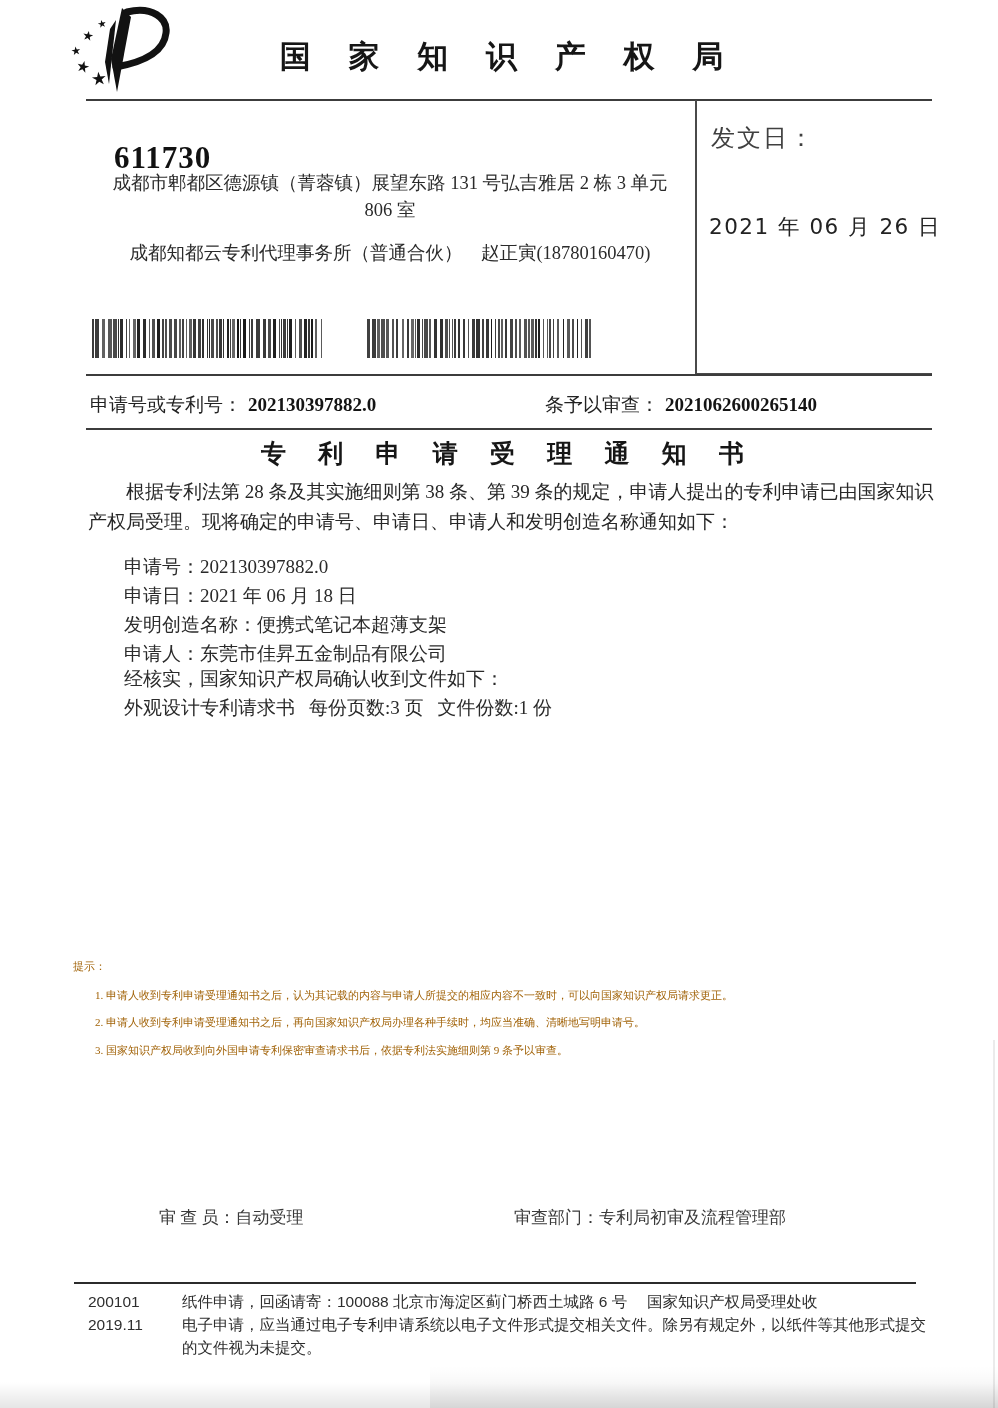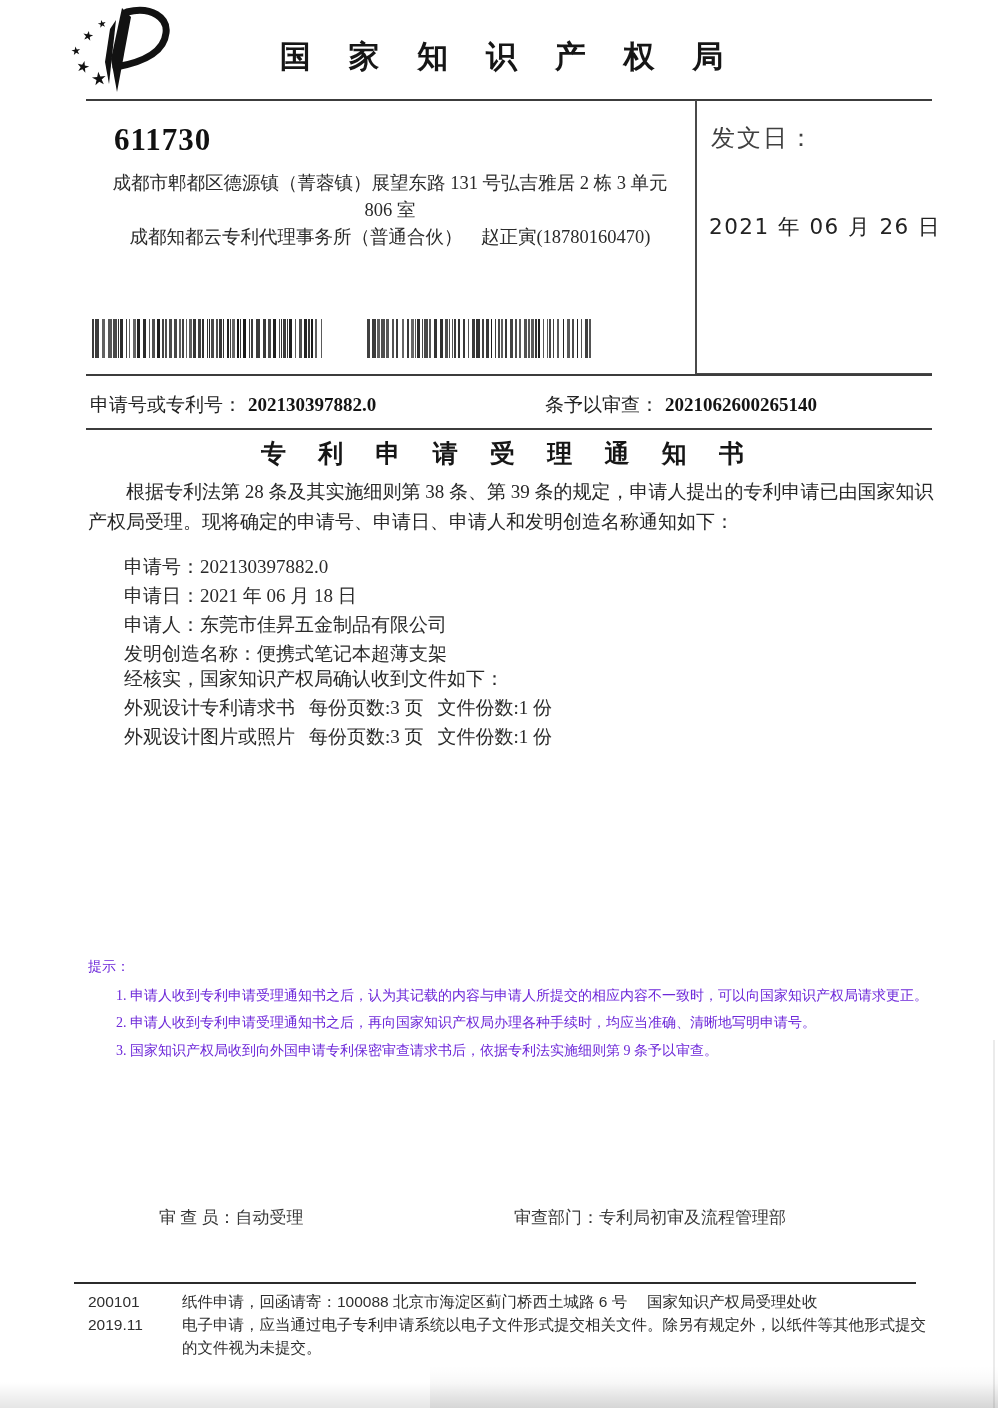--- a/index.html
+++ b/index.html
@@ -17,23 +17,23 @@
     left:88px;top:36px;width:842px;text-align:center;
     font-size:31px;font-weight:600;letter-spacing:15px;color:#161616;
     white-space:nowrap;
   }
   .rule{background:#3c3c3c;height:2px;}
   .rule-top{left:86px;top:99px;width:846px;}
   .rule-mid1{left:86px;top:374px;width:846px;}
   .rule-mid2{left:86px;top:428px;width:846px;}
   .rule-foot{left:74px;top:1282px;width:842px;background:#2b2b2b;}
   
-  .postcode{left:114px;top:122px;font-size:31px;font-weight:700;letter-spacing:1px;color:#111;}
+  .postcode{left:114px;top:140px;font-size:31px;font-weight:700;letter-spacing:1px;color:#111;}
   .addr-block{left:88px;top:170px;width:604px;text-align:center;font-size:18.5px;line-height:27px;color:#2a2a2a;}
-  .agent-line{margin-top:0;}
+  .agent-line{margin-top:16px;}
   
   .dispatch-box{
     left:695px;top:100px;width:237px;height:275px;
     border-left:2px solid #4a4a4a;border-bottom:2px solid #4a4a4a;
     box-sizing:border-box;
   }
   .dispatch-label{position:absolute;left:14px;top:22px;font-size:24px;letter-spacing:2px;color:#404040;}
   .dispatch-date{
     position:absolute;left:12px;top:112px;font-size:21.5px;letter-spacing:1.5px;color:#222;
     font-family:"DejaVu Sans","Liberation Sans",sans-serif;font-weight:500;white-space:nowrap;
@@ -55,21 +55,21 @@
   }
   .intro{
     left:88px;top:477px;width:848px;margin:0;
     font-size:19px;line-height:30px;text-indent:2em;color:#272727;
   }
   .fields{left:124px;top:552px;font-size:19px;line-height:29px;color:#2a2a2a;}
   .receipt{left:124px;top:664px;font-size:19px;line-height:29px;color:#2a2a2a;}
   .doc-row span{margin-right:14px;}
   .doc-row span:last-child{margin-right:0;}
   
-  .notes{left:88px;top:953px;width:850px;font-size:14px;line-height:27.5px;color:#6d28d9;}
+  .notes{left:73px;top:953px;width:850px;font-size:11px;line-height:27.5px;color:#a16207;}
   .notes p{margin:0;text-indent:2em;}
   .notes .notes-title{text-indent:0;margin-bottom:1px;}
   
   .signoff-row{top:1206px;font-size:17px;color:#3a3a3a;}
   .examiner-pair{left:159px;}
   .dept-pair{left:514px;}
   
   .footer{
     left:88px;top:1290px;width:852px;display:flex;
     font-family:"Liberation Sans","DejaVu Sans",sans-serif;
@@ -139,28 +139,27 @@
   </div>
 
   <div class="abs rule rule-mid2"></div>
 
   <h1 class="abs notice-title">专  利  申  请  受  理  通  知  书</h1>
   <p class="abs intro">根据专利法第 28 条及其实施细则第 38 条、第 39 条的规定，申请人提出的专利申请已由国家知识产权局受理。现将确定的申请号、申请日、申请人和发明创造名称通知如下：</p>
 
   <div class="abs fields">
     <div><span>申请号：</span><span>202130397882.0</span></div>
     <div><span>申请日：</span><span>2021 年 06 月 18 日</span></div>
+    <div><span>发明创造名称：</span><span>便携式笔记本超薄支架</span></div>
     <div><span>申请人：</span><span>东莞市佳昇五金制品有限公司</span></div>
-    <div><span>发明创造名称：</span><span>便携式笔记本超薄支架</span></div>
   </div>
 
   <div class="abs receipt">
     <div>经核实，国家知识产权局确认收到文件如下：</div>
     <div class="doc-row"><span>外观设计专利请求书</span><span>每份页数:3 页</span><span>文件份数:1 份</span></div>
-    <div class="doc-row"><span>外观设计图片或照片</span><span>每份页数:3 页</span><span>文件份数:1 份</span></div>
   </div>
 
   <div class="abs notes">
     <p class="notes-title">提示：</p>
     <p>1. 申请人收到专利申请受理通知书之后，认为其记载的内容与申请人所提交的相应内容不一致时，可以向国家知识产权局请求更正。</p>
     <p>2. 申请人收到专利申请受理通知书之后，再向国家知识产权局办理各种手续时，均应当准确、清晰地写明申请号。</p>
     <p>3. 国家知识产权局收到向外国申请专利保密审查请求书后，依据专利法实施细则第 9 条予以审查。</p>
   </div>
 
   <div class="abs signoff-row examiner-pair">

